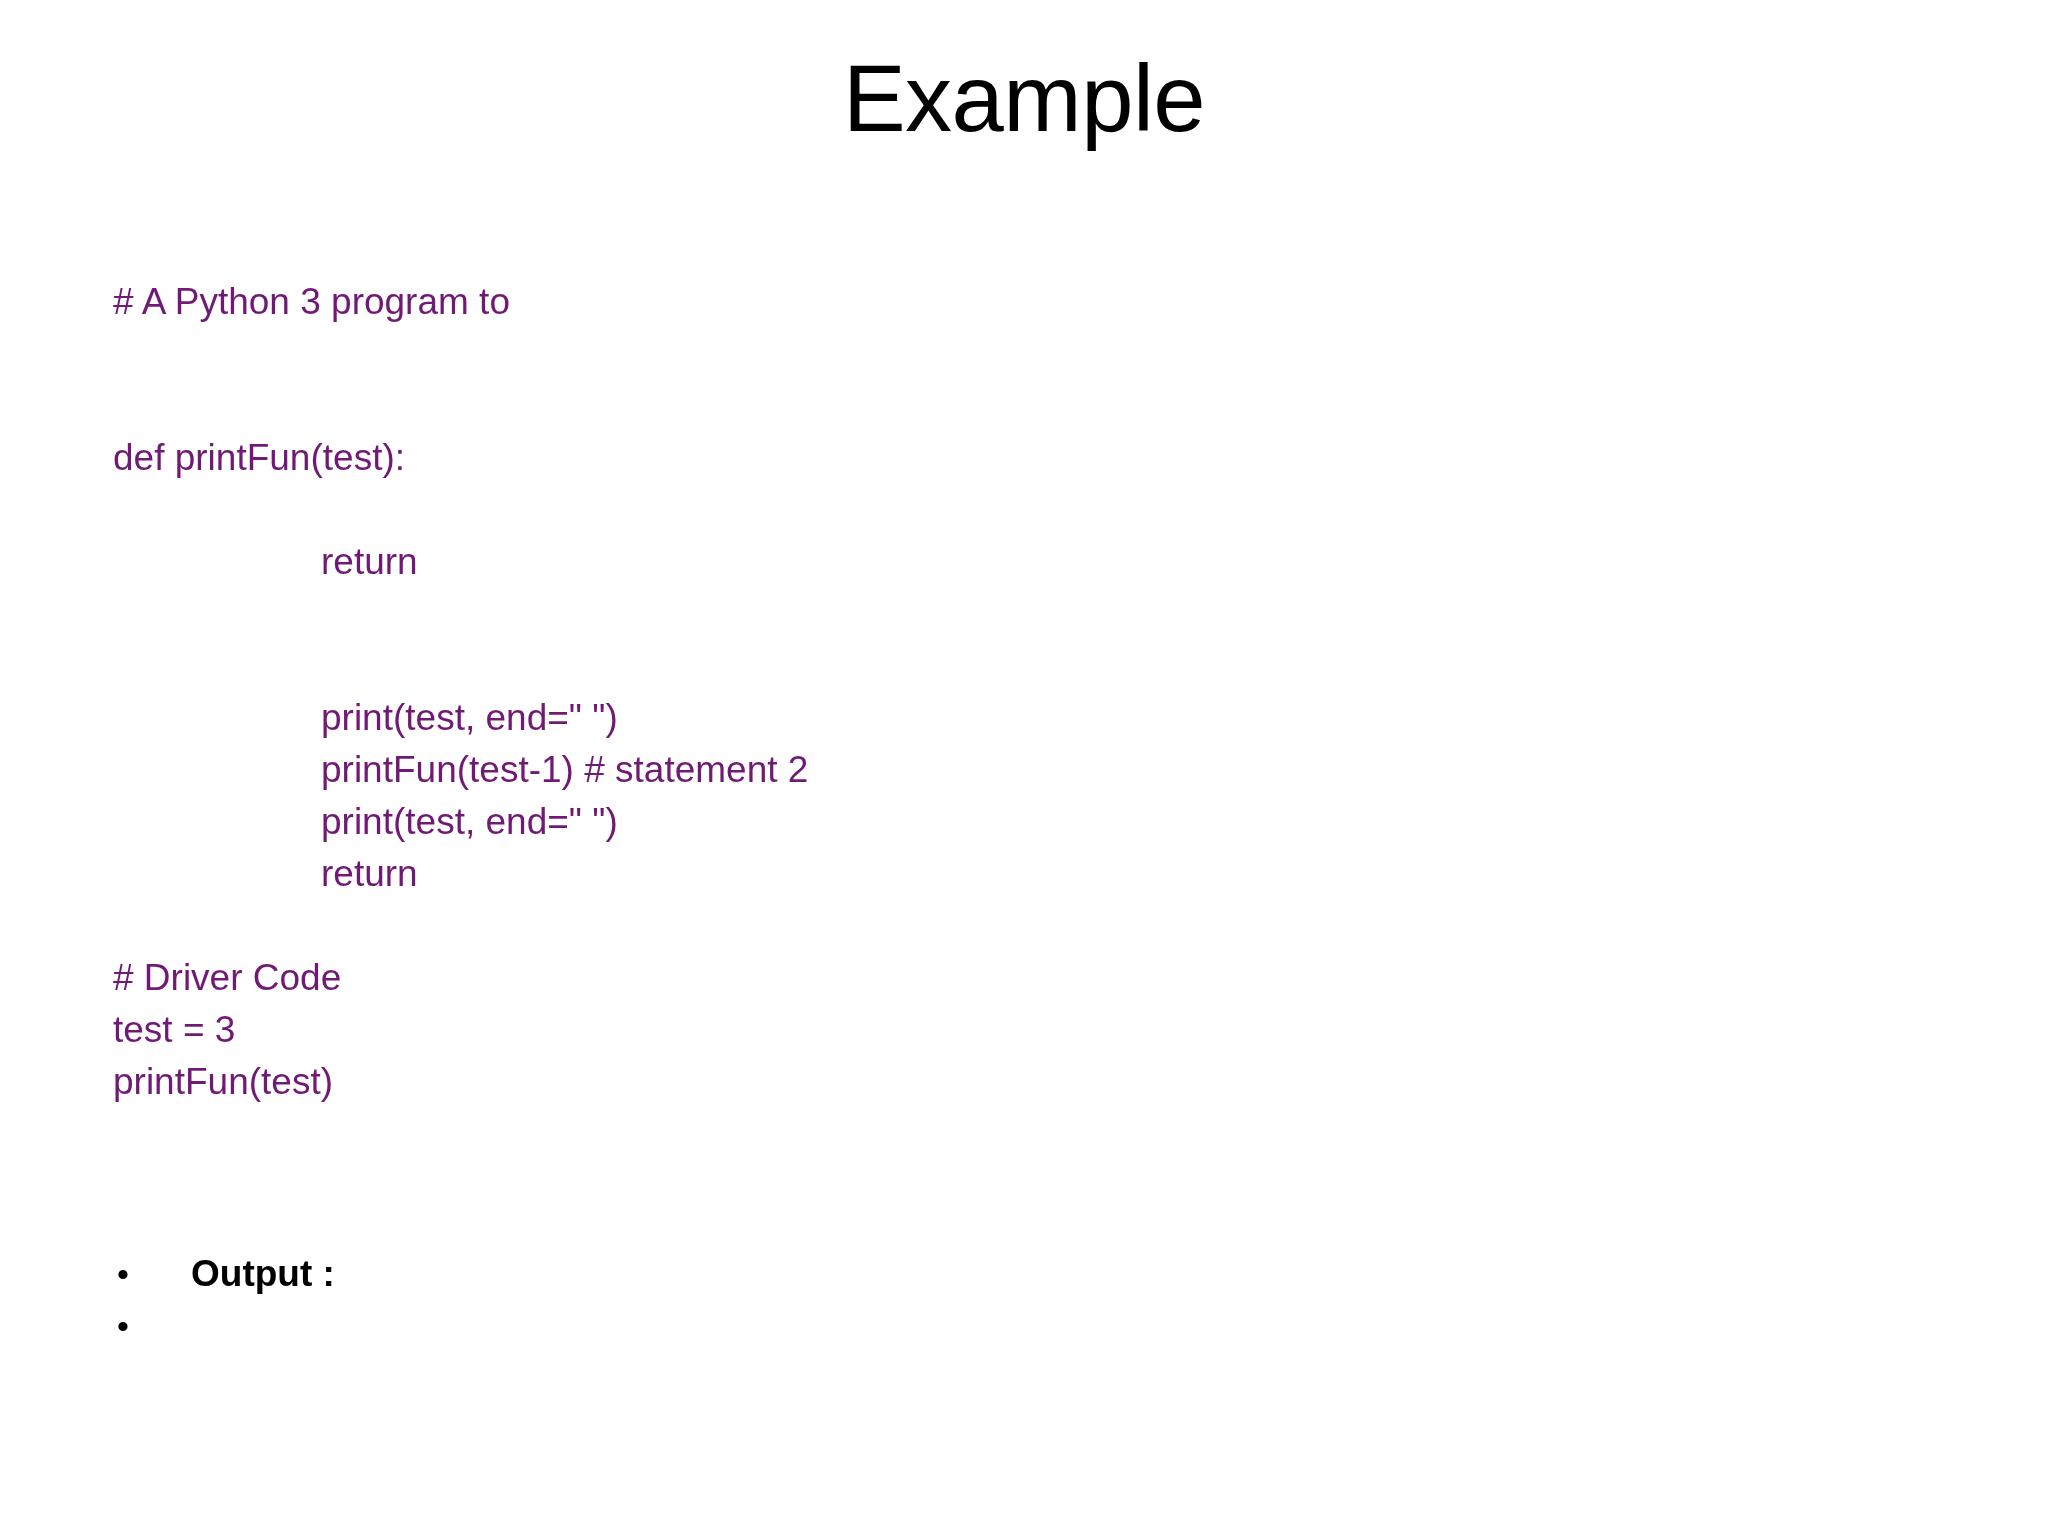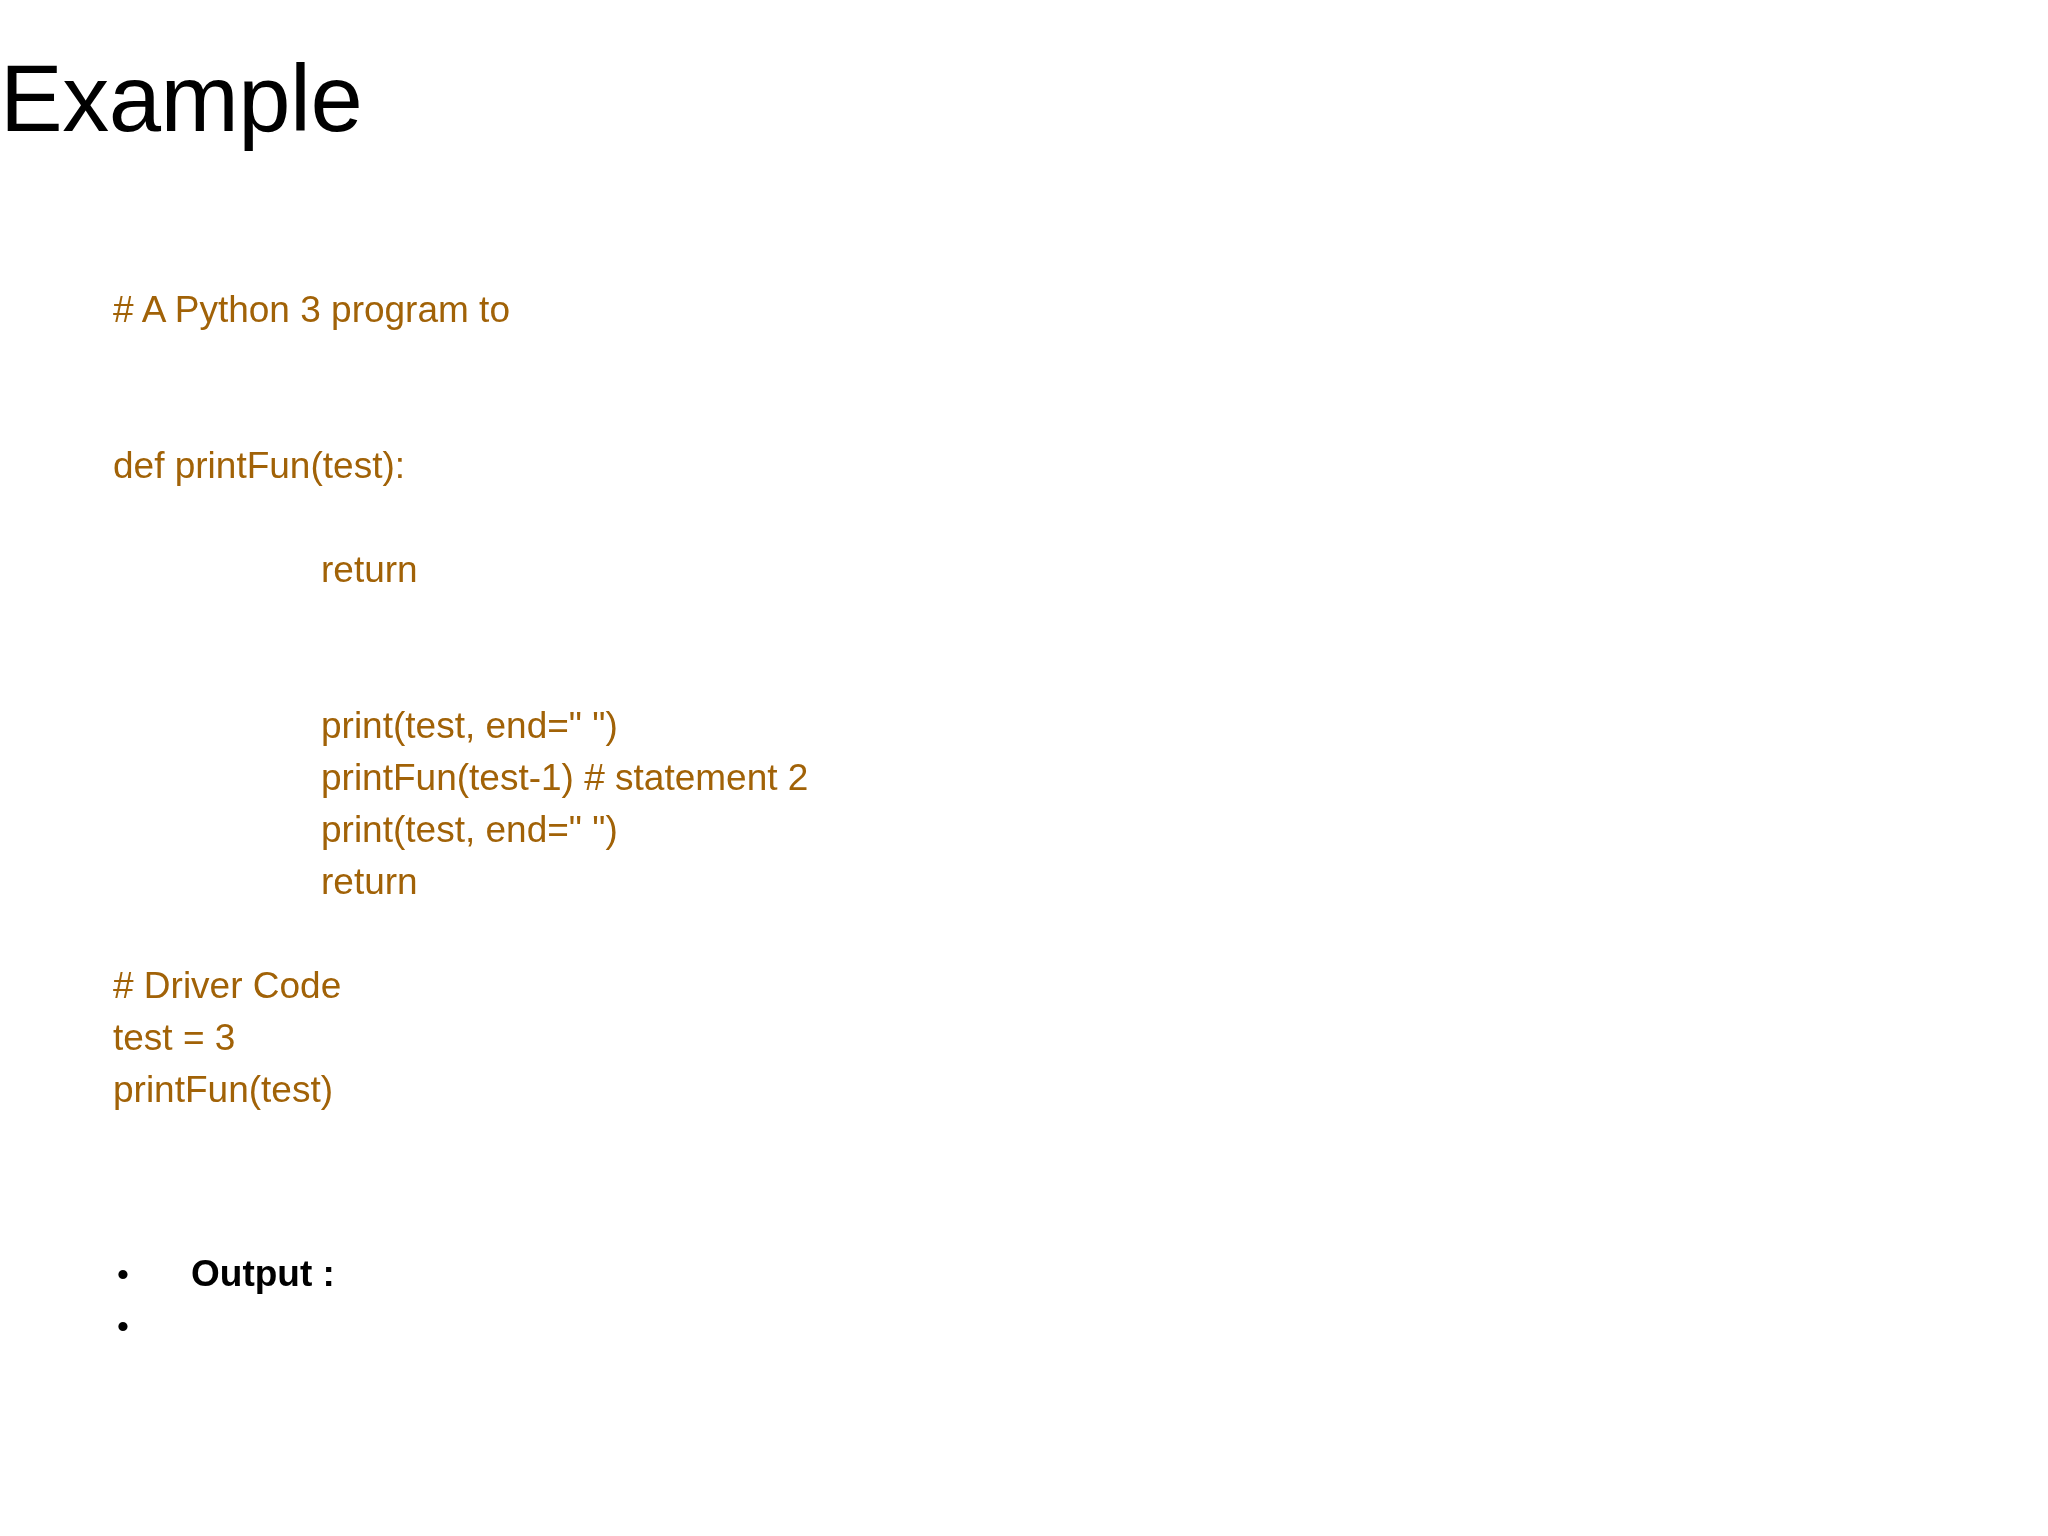--- a/index.html
+++ b/index.html
@@ -22,38 +22,39 @@
     height: 1536px;
     background: #ffffff;
   }
 
   
   .slide-title {
     position: absolute;
     left: 0;
     top: 46px;
     width: 2048px;
+    text-align: center;
     font-size: 94px;
     font-weight: 400;
     line-height: 1.12;
     letter-spacing: -0.5px;
     color: #000000;
     white-space: pre;
   }
 
   
   .code-body {
     position: absolute;
     left: 113px;
-    top: 284px;
+    top: 276px;
     width: 1300px;
     font-size: 37px;
     line-height: 52px;
     font-weight: 400;
-    color: #a16207;
+    color: #701a75;
   }
 
   .code-line {
     white-space: pre;
     height: 52px;
   }
   .code-line.blank {
     height: 52px;
   }
 

